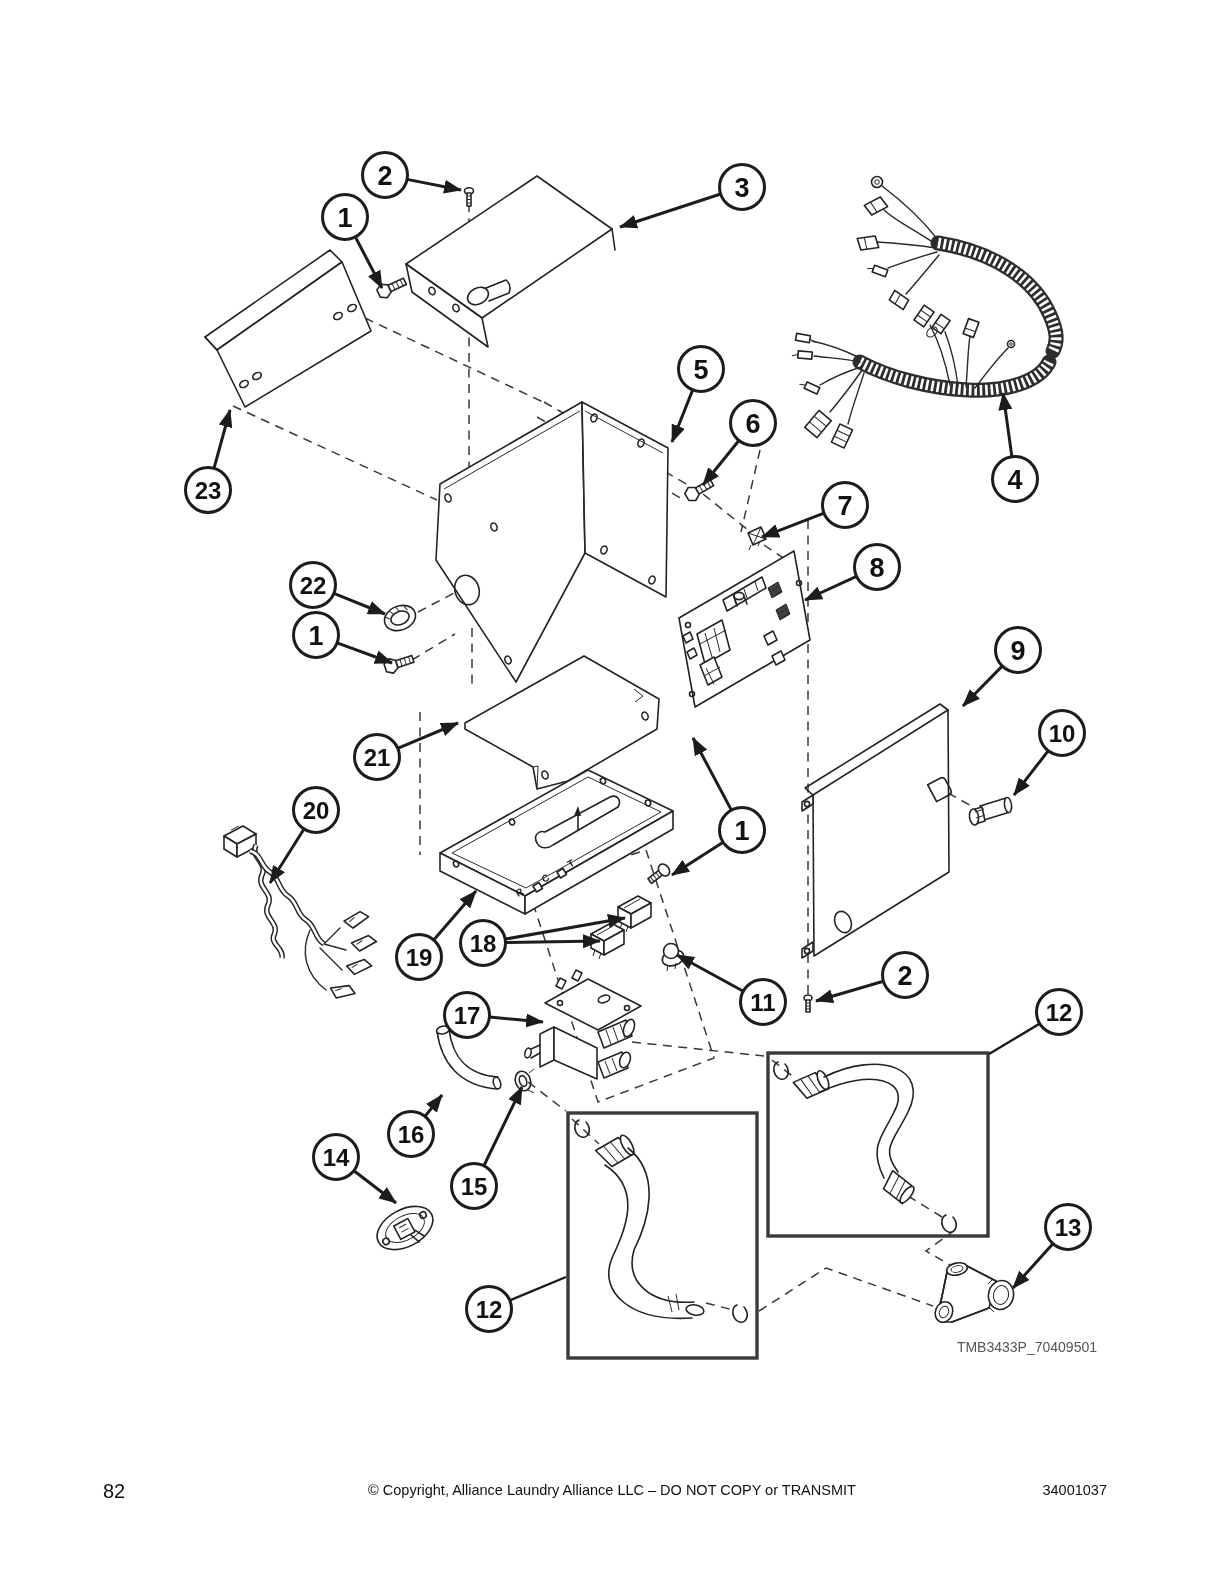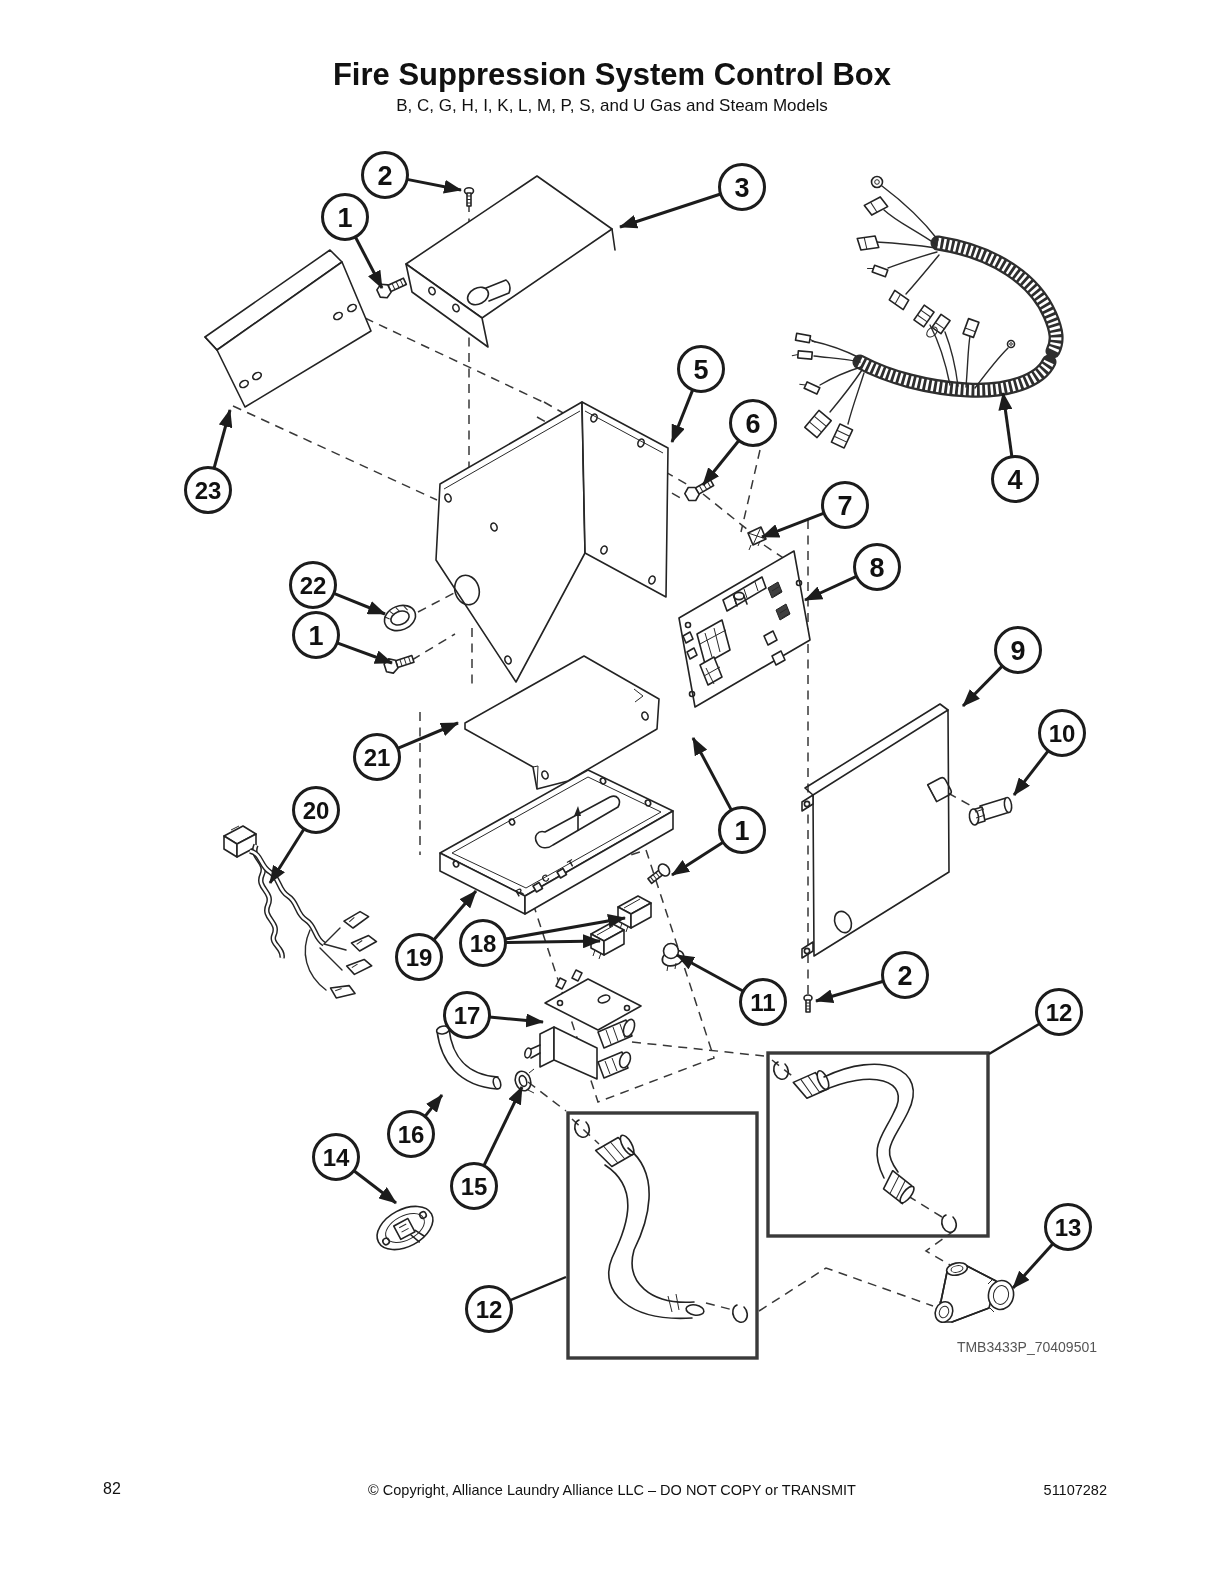--- a/index.html
+++ b/index.html
@@ -2,21 +2,21 @@
 <html><head>
 <meta charset="utf-8">
 <style>
   html,body{margin:0;padding:0;background:#fff;}
   .page{position:relative;width:1224px;height:1584px;background:#fff;overflow:hidden;
         font-family:"Liberation Sans",sans-serif;color:#111;}
   header{position:absolute;top:0;left:0;right:0;text-align:center;z-index:3;}
   h1{margin:58px 0 0 0;font-size:31px;line-height:34px;font-weight:bold;letter-spacing:0;}
   .subtitle{margin-top:4px;font-size:17px;}
   footer{position:absolute;left:0;right:0;top:1478px;height:30px;z-index:3;font-size:15px;}
-  .pgnum{position:absolute;left:103px;top:2px;font-size:16px;}
+  .pgnum{position:absolute;left:103px;top:2px;font-size:20px;}
   .copyright{position:absolute;left:0;right:0;text-align:center;top:4px;font-size:14.5px;}
   .docnum{position:absolute;right:117px;top:4px;font-size:14.5px;}
   svg.diagram{position:absolute;left:0;top:0;z-index:1;}
   .ln{fill:none;stroke:#232323;stroke-width:1.6;stroke-linecap:round;stroke-linejoin:round}
   .fw{fill:#fff;stroke:#232323;stroke-width:1.6;stroke-linejoin:round}
   .thin{fill:none;stroke:#2a2a2a;stroke-width:1}
   .dk{fill:#3f3f3f;stroke:#232323;stroke-width:1}
   .dash{fill:none;stroke:#383838;stroke-width:1.5;stroke-dasharray:9 6.5}
   .tube{fill:none;stroke:#2e2e2e;stroke-width:15;stroke-linecap:round}
   .ribs{fill:none;stroke:#fff;stroke-width:10.5;stroke-linecap:butt;stroke-dasharray:2.6 2.8}
@@ -27,24 +27,20 @@
   .co{fill:#fff;stroke:#1c1c1c;stroke-width:3}
   .cot{font-family:"Liberation Sans",sans-serif;font-weight:bold;fill:#111;text-anchor:middle}
   .figcode{font:14px "Liberation Sans",sans-serif;fill:#555;text-anchor:end}
   .cutout{font-family:"Liberation Sans",sans-serif;font-weight:bold;font-size:10px;fill:#222}
 </style>
 </head>
 <body>
 
 <div class="page">
 
-  <header>
-    <h1>Fire Suppression System Control Box</h1>
-    <div class="subtitle">B, C, G, H, I, K, L, M, P, S, and U Gas and Steam Models</div>
-  </header>
 
   <svg class="diagram" width="1224" height="1584" viewBox="0 0 1224 1584">
     <defs>
       <marker id="ah" markerWidth="19" markerHeight="14" refX="17" refY="7" orient="auto" markerUnits="userSpaceOnUse">
         <path d="M0,0 L18,7 L0,14 Z" fill="#1c1c1c"></path>
       </marker>
     </defs>
 
     <g>
       <path class="dash" d="M469,203 V293"></path>
@@ -564,16 +560,16 @@
           <line x1="1052.9" y1="1243.7" x2="1013" y2="1288" class="leader" marker-end="url(#ah)"></line>
           <circle cx="1068" cy="1227" r="22.5" class="co"></circle>
           <text x="1068" y="1227" dy="0.36em" class="cot" font-size="24">13</text>
         </g>
       </g>
   </svg>
 
   <footer>
     <span class="pgnum">82</span>
     <span class="copyright">© Copyright, Alliance Laundry Alliance LLC – DO NOT COPY or TRANSMIT</span>
-    <span class="docnum">51107282</span>
+    <span class="docnum">34001037</span>
   </footer>
 
 </div>
 
 </body></html>

